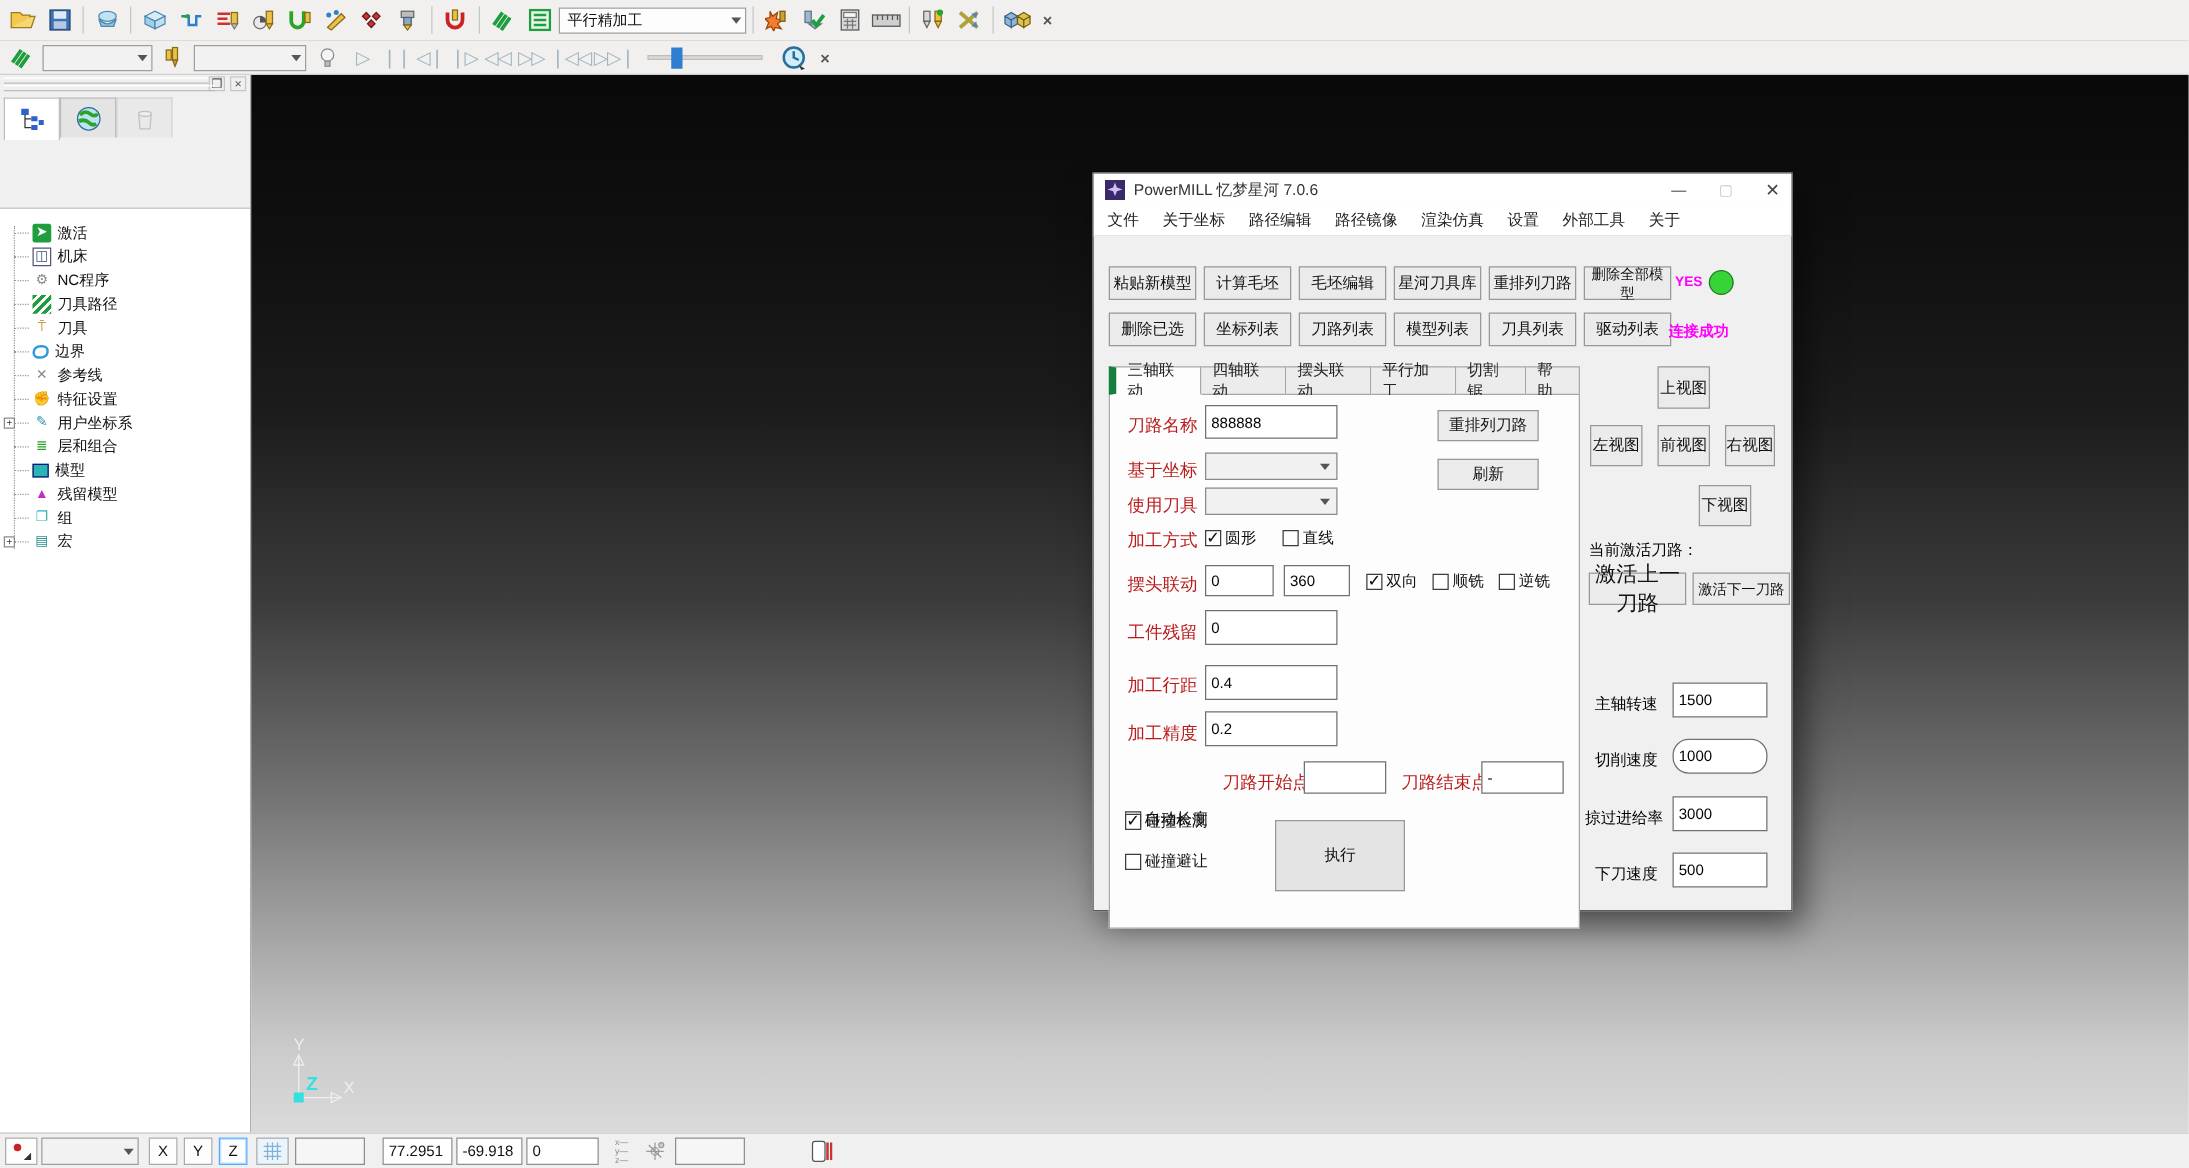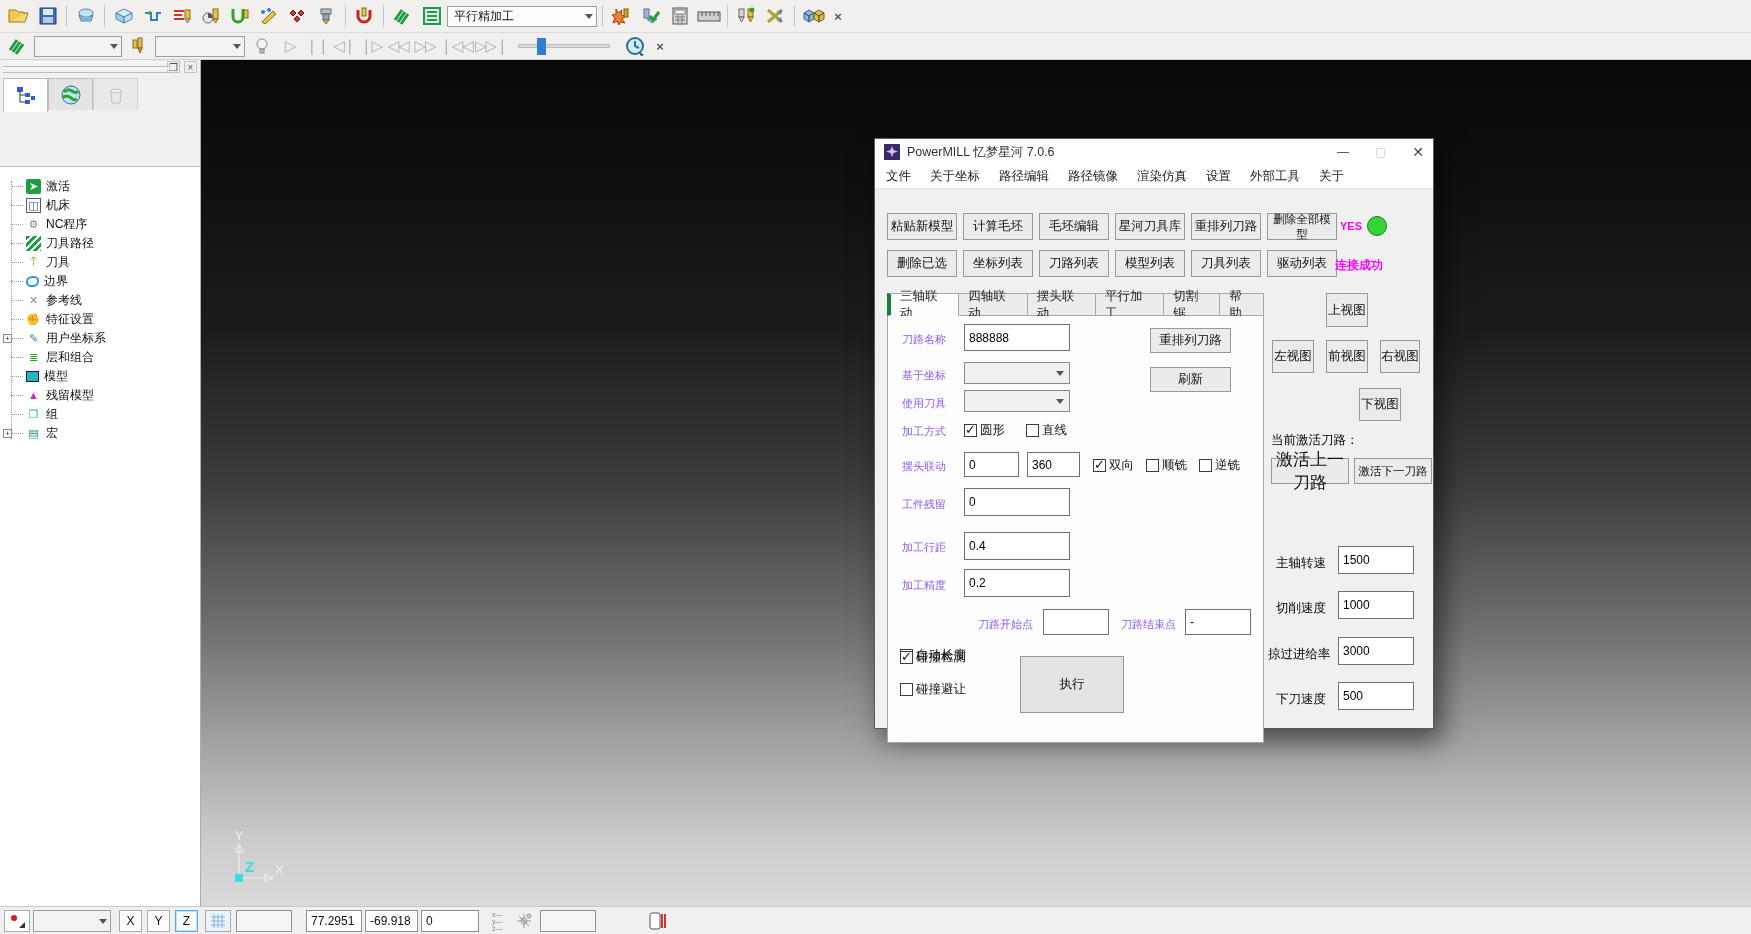--- a/index.html
+++ b/index.html
@@ -58,25 +58,25 @@
            border-bottom:1px solid #e4e4e4; font-size:12.5px; color:#222; }
   .dbody { position:relative; height:540px; }
   .dbtn { position:absolute; background:#ebebeb; border:1px solid #989898; display:flex; align-items:center;
           justify-content:center; font-size:12.5px; color:#111; cursor:default; }
   .magenta { color:#ff00ff; font-weight:bold; }
   .lamp { position:absolute; width:20px; height:20px; border-radius:50%; background:#37d437; border:1px solid #1d7a1d; }
   .tabctl { position:absolute; left:12px; top:104px; width:377px; height:450px; }
   .tabs { display:flex; height:23px; }
   .tab { padding:0 9px; border:1px solid #a8a8a8; border-left:none; background:#ececec; display:flex;
          align-items:center; font-size:12.5px; color:#222; }
-  .tab:first-child { border-left:4px solid #15803d; }
+  .tab:first-child { border-left:6px solid #15803d; }
   .tab.active { background:#fdfdfd; border-bottom:1px solid #fdfdfd; position:relative; }
   .tpanel { position:absolute; left:0; top:23px; right:0; bottom:0; background:#fdfdfd; border:1px solid #a8a8a8; border-top:none; }
   .tpanel > * { position:absolute; }
-  .flabel { font-size:11px; color:#8b5cf6; white-space:nowrap; }
+  .flabel { font-size:14px; color:#b91c1c; white-space:nowrap; }
   .tin { border:1px solid #707070; background:#fff; font-size:12px; padding:0 4px;
          font-family:"Liberation Sans","DejaVu Sans",sans-serif; }
   .fcombo { border:1px solid #8a8a8a; background:#f1f1f1; display:flex; align-items:center;
             justify-content:flex-end; padding-right:5px; }
   .cb { display:inline-flex; align-items:center; gap:3px; font-size:12.5px; white-space:nowrap; }
   .cbx { width:13px; height:13px; border:1px solid #3c3c3c; background:#fff; position:relative; flex:none; }
   .cb.on .cbx::after { content:"✓"; position:absolute; left:0px; top:-3px; font-size:13px; color:#111; }
   .rlabel { position:absolute; font-size:12.5px; color:#000; white-space:nowrap; }
 
   
@@ -529,21 +529,21 @@
       <button class="dbtn" style="left:505px; top:151px; width:40px; height:33px;">右视图</button>
       <button class="dbtn" style="left:451px; top:199px; width:42px; height:33px;margin-left:33px;">下视图</button>
 
       <span class="rlabel" style="left:396px; top:243px;">当前激活刀路：</span>
       <button class="dbtn" style="left:396px; top:269px; width:78px; height:26px; font-size:17px;">激活上一刀路</button>
       <button class="dbtn" style="left:479px; top:269px; width:78px; height:26px; font-size:11.5px;">激活下一刀路</button>
 
       <span class="rlabel" style="left:401px; top:366px;">主轴转速</span>
       <input class="tin" style="position: absolute; left: 463px; top: 357px; width: 76px; height: 28px;" value="1500">
       <span class="rlabel" style="left:401px; top:411px;">切削速度</span>
-      <input class="tin" style="position: absolute; left: 463px; top: 402px; width: 76px; height: 28px;" value="1000">
+      <input class="tin" style="position: absolute; left: 463px; top: 402px; width: 76px; height: 28px; border-radius: 13px;" value="1000">
       <span class="rlabel" style="left:393px; top:457px;">掠过进给率</span>
       <input class="tin" style="position: absolute; left: 463px; top: 448px; width: 76px; height: 28px;" value="3000">
       <span class="rlabel" style="left:401px; top:502px;">下刀速度</span>
       <input class="tin" style="position: absolute; left: 463px; top: 493px; width: 76px; height: 28px;" value="500">
     </div>
   </div>
 </div>
 
 <div class="statusbar">
   <span class="sbtn" style="left:4px; width:26px;">

